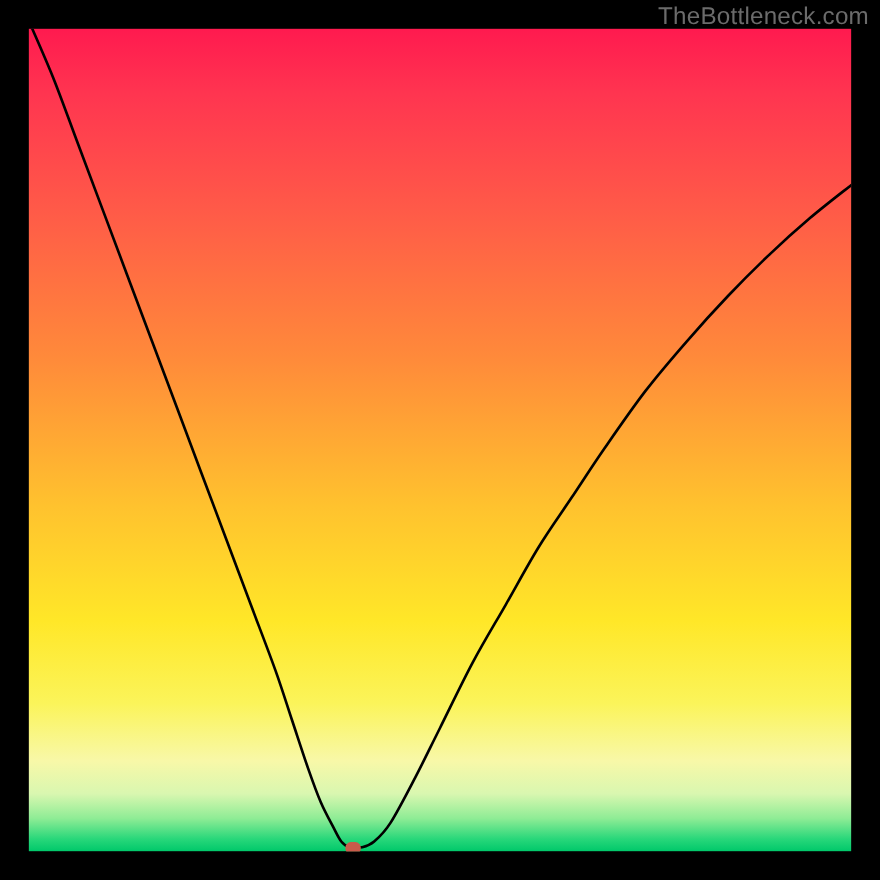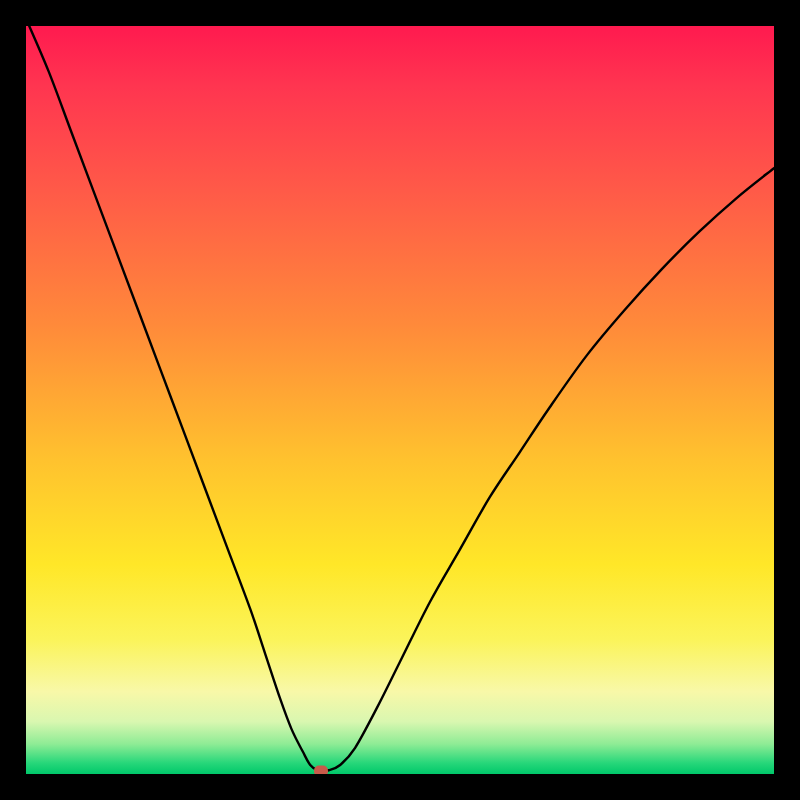--- a/index.html
+++ b/index.html
@@ -65,20 +65,21 @@
     height: 11px;
     border-radius: 5px / 5px;
     background: #c85a4a;
     transform: translate(-50%, -50%);
   }
 </style>
 </head>
 <body>
 
 <div class="frame">
+  <div class="watermark">TheBottleneck.com</div>
 
   <div class="plot">
     <div class="gradient"></div>
 
     <svg class="curve" viewBox="0 0 748 748" preserveAspectRatio="none">
       <path id="curve-path" fill="none" stroke="#000" stroke-width="2.4" stroke-linecap="round" stroke-linejoin="round" d="M 0,-7.480000000000018 C 3.7399999999999998,1.2466666666666502 14.959999999999997,26.17999999999999 22.439999999999998,44.879999999999995 C 29.919999999999998,63.58 37.4,84.77333333333337 44.879999999999995,104.72000000000003 C 52.35999999999999,124.66666666666669 59.839999999999996,144.6133333333333 67.32,164.55999999999995 C 74.8,184.5066666666666 82.27999999999999,204.4533333333333 89.75999999999999,224.39999999999998 C 97.24,244.34666666666666 104.72,264.29333333333335 112.2,284.24 C 119.68,304.18666666666667 127.16,324.1333333333333 134.64,344.08 C 142.11999999999998,364.02666666666664 149.6,383.9733333333333 157.07999999999998,403.91999999999996 C 164.55999999999997,423.8666666666666 172.03999999999996,443.81333333333333 179.51999999999998,463.76 C 187,483.70666666666665 194.48000000000002,503.65333333333336 201.96,523.6 C 209.44,543.5466666666667 218.16666666666669,565.9866666666667 224.4,583.44 C 230.63333333333333,600.8933333333334 234.37333333333333,613.3599999999999 239.36,628.3199999999999 C 244.3466666666667,643.28 249.9566666666667,660.7333333333333 254.32000000000002,673.2 C 258.68333333333334,685.6666666666667 261.79999999999995,694.3933333333333 265.53999999999996,703.12 C 269.28,711.8466666666667 273.6433333333333,719.5759999999999 276.76,725.56 C 279.87666666666667,731.544 281.74666666666667,735.9073333333333 284.24,739.024 C 286.73333333333335,742.1406666666667 288.60333333333335,743.3873333333333 291.72,744.26 C 294.8366666666667,745.1326666666666 299.2,745.1326666666666 302.94,744.26 C 306.68,743.3873333333333 309.7966666666666,742.764 314.15999999999997,739.024 C 318.5233333333333,735.284 322.88666666666666,731.5440000000001 329.12,721.82 C 335.35333333333335,712.096 344.08,695.0166666666668 351.56,680.6800000000001 C 359.04,666.3433333333334 365.2733333333333,653.2533333333333 374,635.8 C 382.7266666666667,618.3466666666666 393.9466666666667,594.6600000000001 403.92,575.96 C 413.8933333333333,557.26 423.8666666666667,541.0533333333334 433.84,523.6 C 443.8133333333333,506.1466666666667 453.78666666666663,487.44666666666666 463.76,471.24 C 473.73333333333335,455.03333333333336 483.70666666666665,441.32 493.68,426.36 C 503.65333333333336,411.40000000000003 512.38,397.6866666666667 523.6,381.48 C 534.82,365.2733333333333 548.5333333333333,345.3266666666666 561,329.11999999999995 C 573.4666666666667,312.9133333333333 585.9333333333333,298.57666666666665 598.4,284.24 C 610.8666666666667,269.90333333333336 623.3333333333333,256.18999999999994 635.8,243.09999999999997 C 648.2666666666667,230.00999999999996 660.7333333333333,217.54333333333338 673.2,205.70000000000005 C 685.6666666666667,193.8566666666667 698.1333333333333,182.63666666666663 710.6,172.03999999999996 C 723.0666666666667,161.4433333333333 741.7666666666667,147.10666666666665 748,142.12"></path>
     </svg>
 
     <div id="min-marker" class="minpoint" style="left: 295.46px; top: 745px;"></div>
   </div>

